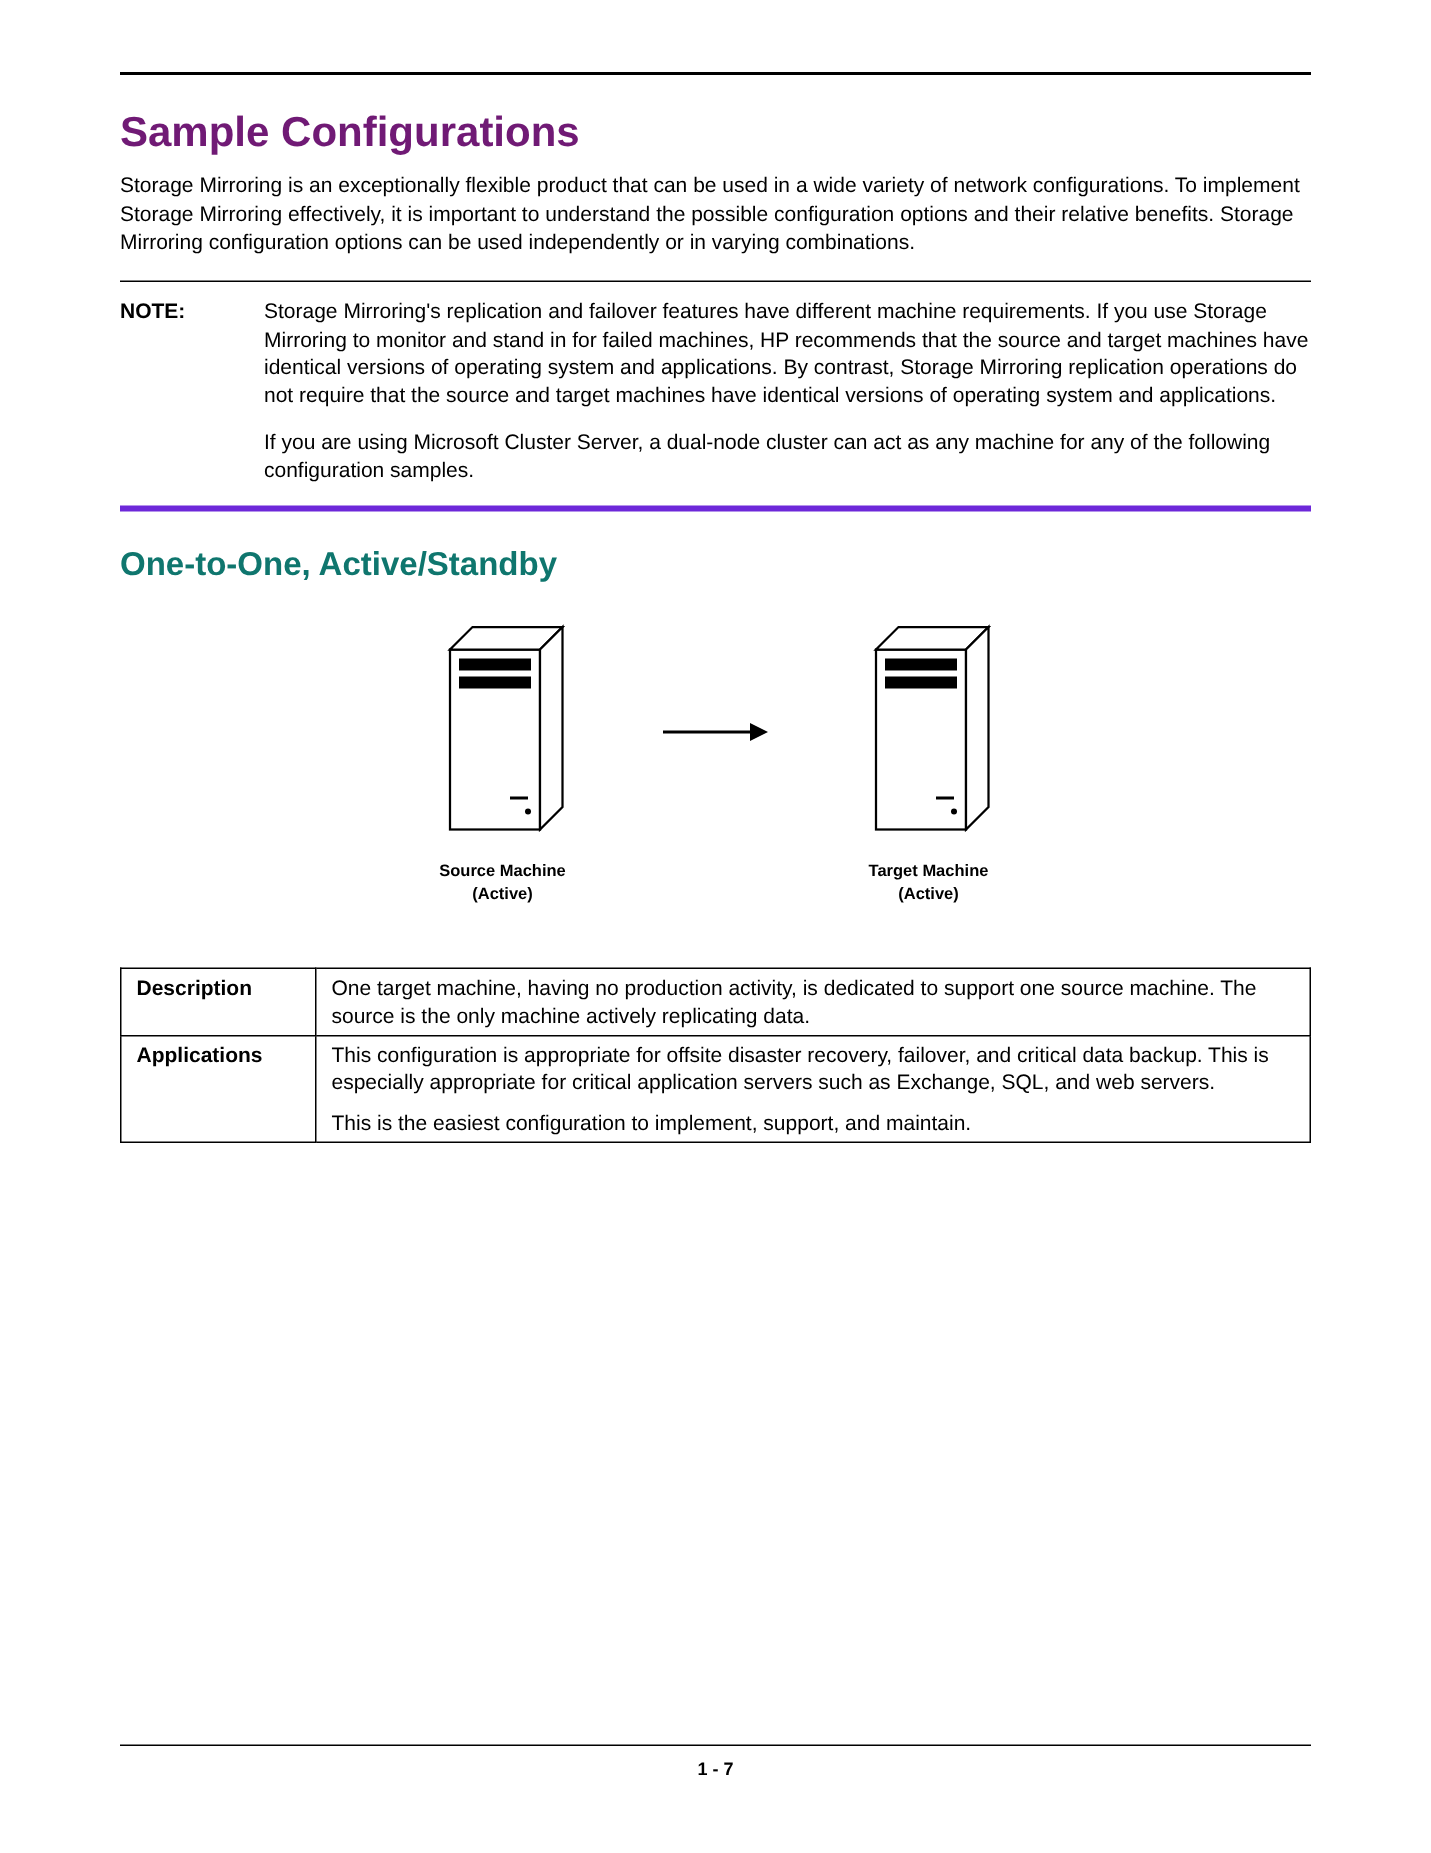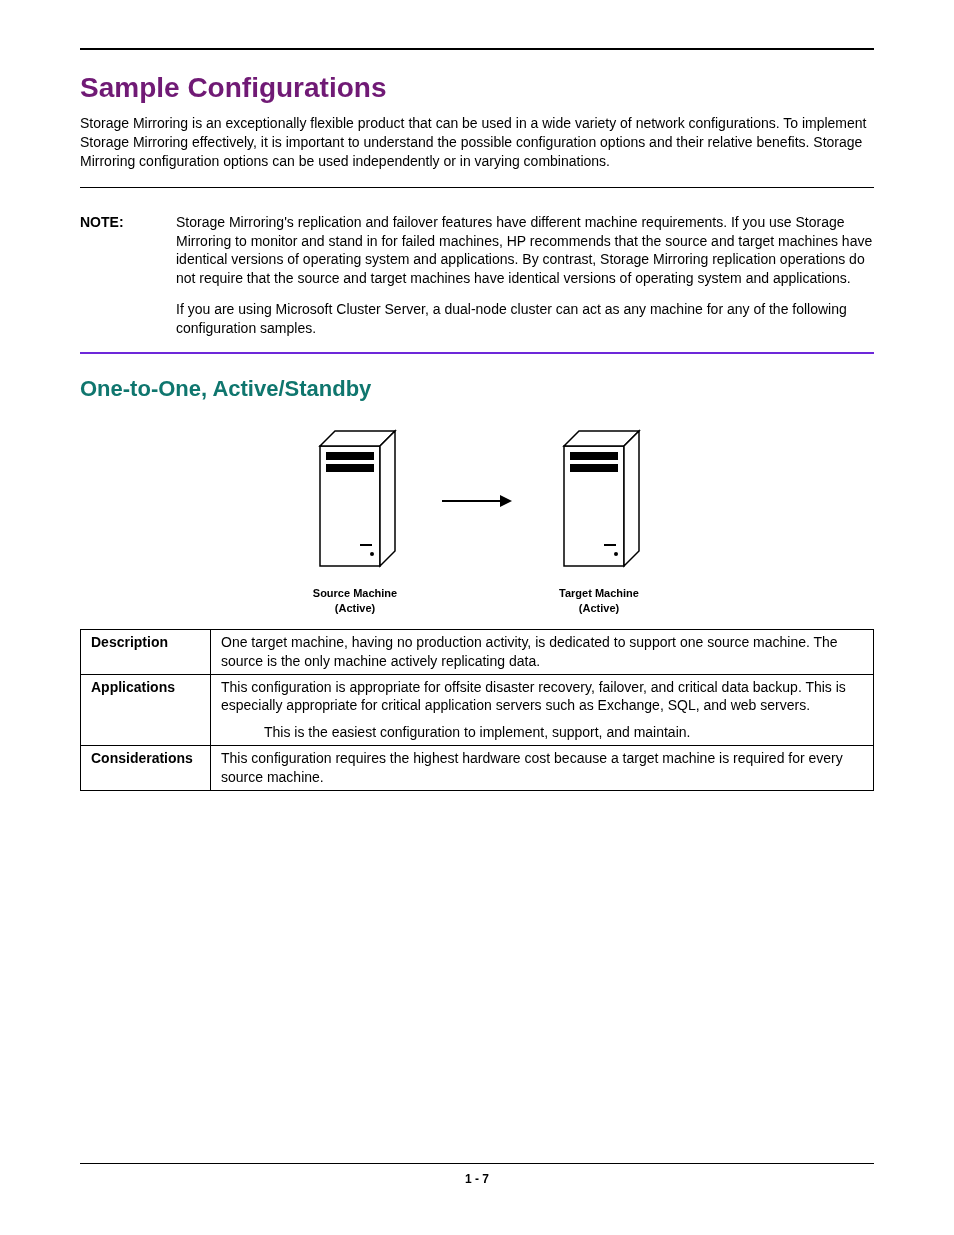--- a/index.html
+++ b/index.html
@@ -19,61 +19,61 @@
     font-weight: 700;
     margin-bottom: 10px;
   }
   .intro {
     font-size: 14px;
     line-height: 1.35;
     margin-bottom: 16px;
   }
   .note-block {
     border-top: 1.5px solid #000;
-    border-bottom: 2px solid #6d28d9;
-    padding: 25px 0 14px 0;
+    border-bottom: 4px solid #6d28d9;
+    padding: 10px 0 14px 0;
     margin-bottom: 22px;
     display: flex;
     gap: 28px;
     font-size: 14px;
     line-height: 1.35;
   }
   .note-label { font-weight: 700; flex: 0 0 68px; }
   .note-body p { margin-bottom: 12px; }
   .note-body p:last-child { margin-bottom: 0; }
   h2 {
     color: #0f766e;
     font-size: 22px;
     font-weight: 700;
     margin-bottom: 24px;
   }
   .diagram-wrap {
     display: flex;
     justify-content: center;
-    gap: 42px;
+    gap: 62px;
     align-items: flex-start;
-    margin-bottom: 12px;
+    margin-bottom: 40px;
   }
   .machine-col { text-align: center; }
   .machine-labels { font-size: 11px; font-weight: 700; line-height: 1.4; margin-top: 6px; }
   .arrow-wrap { display:flex; align-items:center; height:150px; }
   .config-table {
     border-collapse: collapse;
     width: 100%;
     font-size: 14px;
   }
   .config-table td {
     border: 1px solid #000;
     padding: 3px 10px;
     vertical-align: top;
     line-height: 1.35;
   }
   .config-table td.label-cell { font-weight: 700; width: 130px; }
   .config-table p { margin-bottom: 8px; }
-  .config-table p:last-child { margin-bottom: 0; margin-left: 43px; }
+  .config-table p:last-child { margin-bottom: 0; }
   .footer {
     position: absolute;
     left: 0; right: 0; bottom: 49px;
     border-top: 1.5px solid #000;
     text-align: center;
     padding-top: 8px;
     font-size: 12px;
     font-weight: 700;
     margin: 0 80px;
   }
@@ -150,22 +150,18 @@
     <td class="label-cell">Description</td>
     <td>One target machine, having no production activity, is dedicated to support one source machine. The source is the only machine actively replicating data.</td>
   </tr>
   <tr>
     <td class="label-cell">Applications</td>
     <td>
       <p>This configuration is appropriate for offsite disaster recovery, failover, and critical data backup. This is especially appropriate for critical application servers such as Exchange, SQL, and web servers.</p>
       <p>This is the easiest configuration to implement, support, and maintain.</p>
     </td>
   </tr>
-  <tr>
-    <td class="label-cell">Considerations</td>
-    <td>This configuration requires the highest hardware cost because a target machine is required for every source machine.</td>
-  </tr>
 </tbody>
   </table>
 
 <div class="footer">
   <span>1 - 7</span>
 </div>
 
 </body></html>

